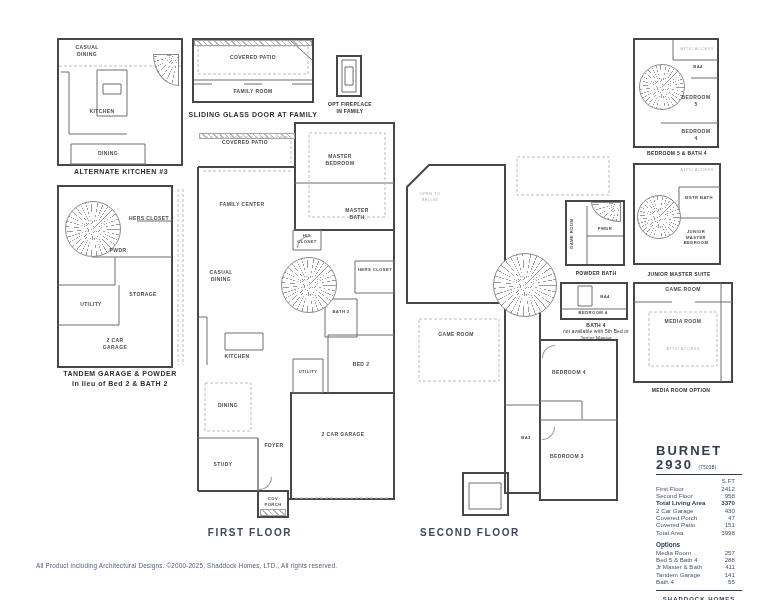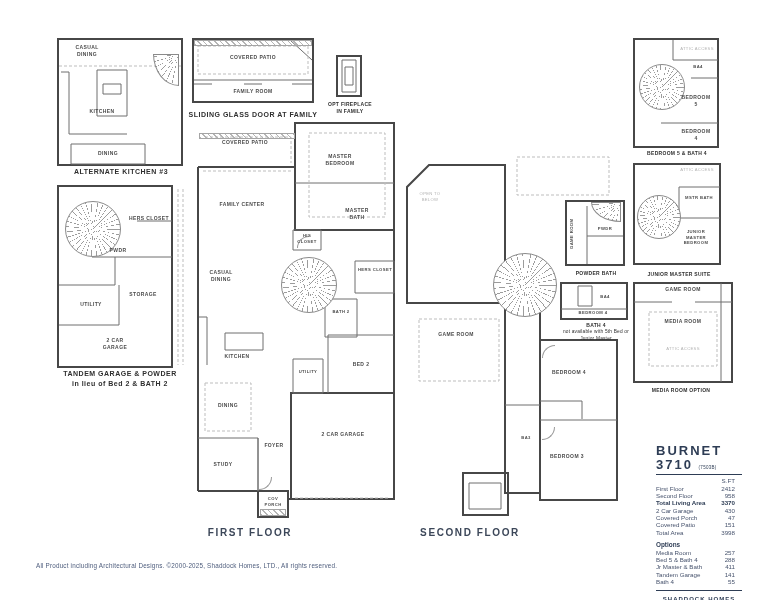--- a/index.html
+++ b/index.html
@@ -207,21 +207,21 @@
       <path d="M16 32h68v54h-68z" fill="none" stroke="#bdbdbd" stroke-width="1" stroke-dasharray="3,2"></path>
     </svg>
     <div class="rl" style="left:22px;top:6px;width:56px">GAME ROOM</div>
     <div class="rl" style="left:30px;top:38px;width:40px">MEDIA ROOM</div>
     <div class="rl rl-lt" style="left:28px;top:66px;width:44px">ATTIC ACCESS</div>
   </div>
   <div class="cap cap-sm" style="left:628px;top:387px;width:106px">MEDIA ROOM OPTION</div>
 
   <div id="titleblock">
     <div class="tname">BURNET</div>
-    <div class="tnum"><span>3710</span> <span class="tsuf">(7503B)</span></div>
+    <div class="tnum"><span>2930</span> <span class="tsuf">(7503B)</span></div>
     <div class="rule"></div>
     <div class="thead">S.FT</div>
     <div class="trow">
         <span>First Floor</span>
         <span class="v">2412</span>
       </div>
     <div class="trow">
         <span>Second Floor</span>
         <span class="v">958</span>
       </div>

